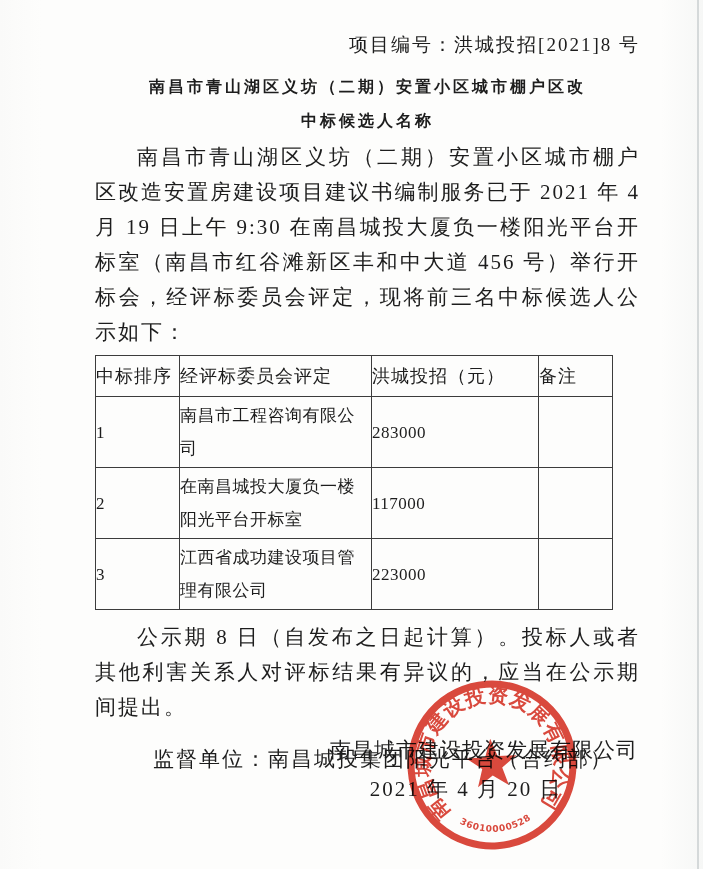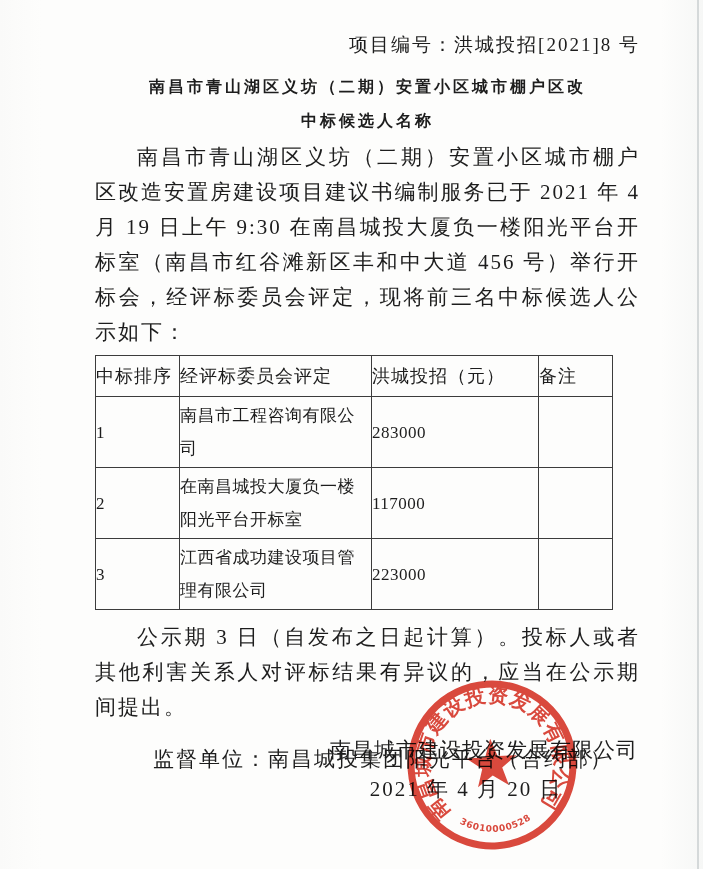--- a/index.html
+++ b/index.html
@@ -104,21 +104,21 @@
       </tr>
       <tr class="r-double">
         <td class="num">3</td>
         <td>江西省成功建设项目管理有限公司</td>
         <td class="num">223000</td>
         <td></td>
       </tr>
     </tbody>
       </table>
 
-    <p class="para notice">公示期 3 日（自发布之日起计算）。投标人或者其他利害关系人对评标结果有异议的，应当在公示期间提出。</p>
+    <p class="para notice">公示期 8 日（自发布之日起计算）。投标人或者其他利害关系人对评标结果有异议的，应当在公示期间提出。</p>
 
     <p class="plain-line">监督单位：南昌城投集团阳光平台（合约部）</p>
   </div>
 
   <div class="signature">
     <div class="sig-company">南昌城市建设投资发展有限公司</div>
     <div class="sig-date">2021 年 4 月 20 日</div>
   </div>
 
   <div class="stamp">

